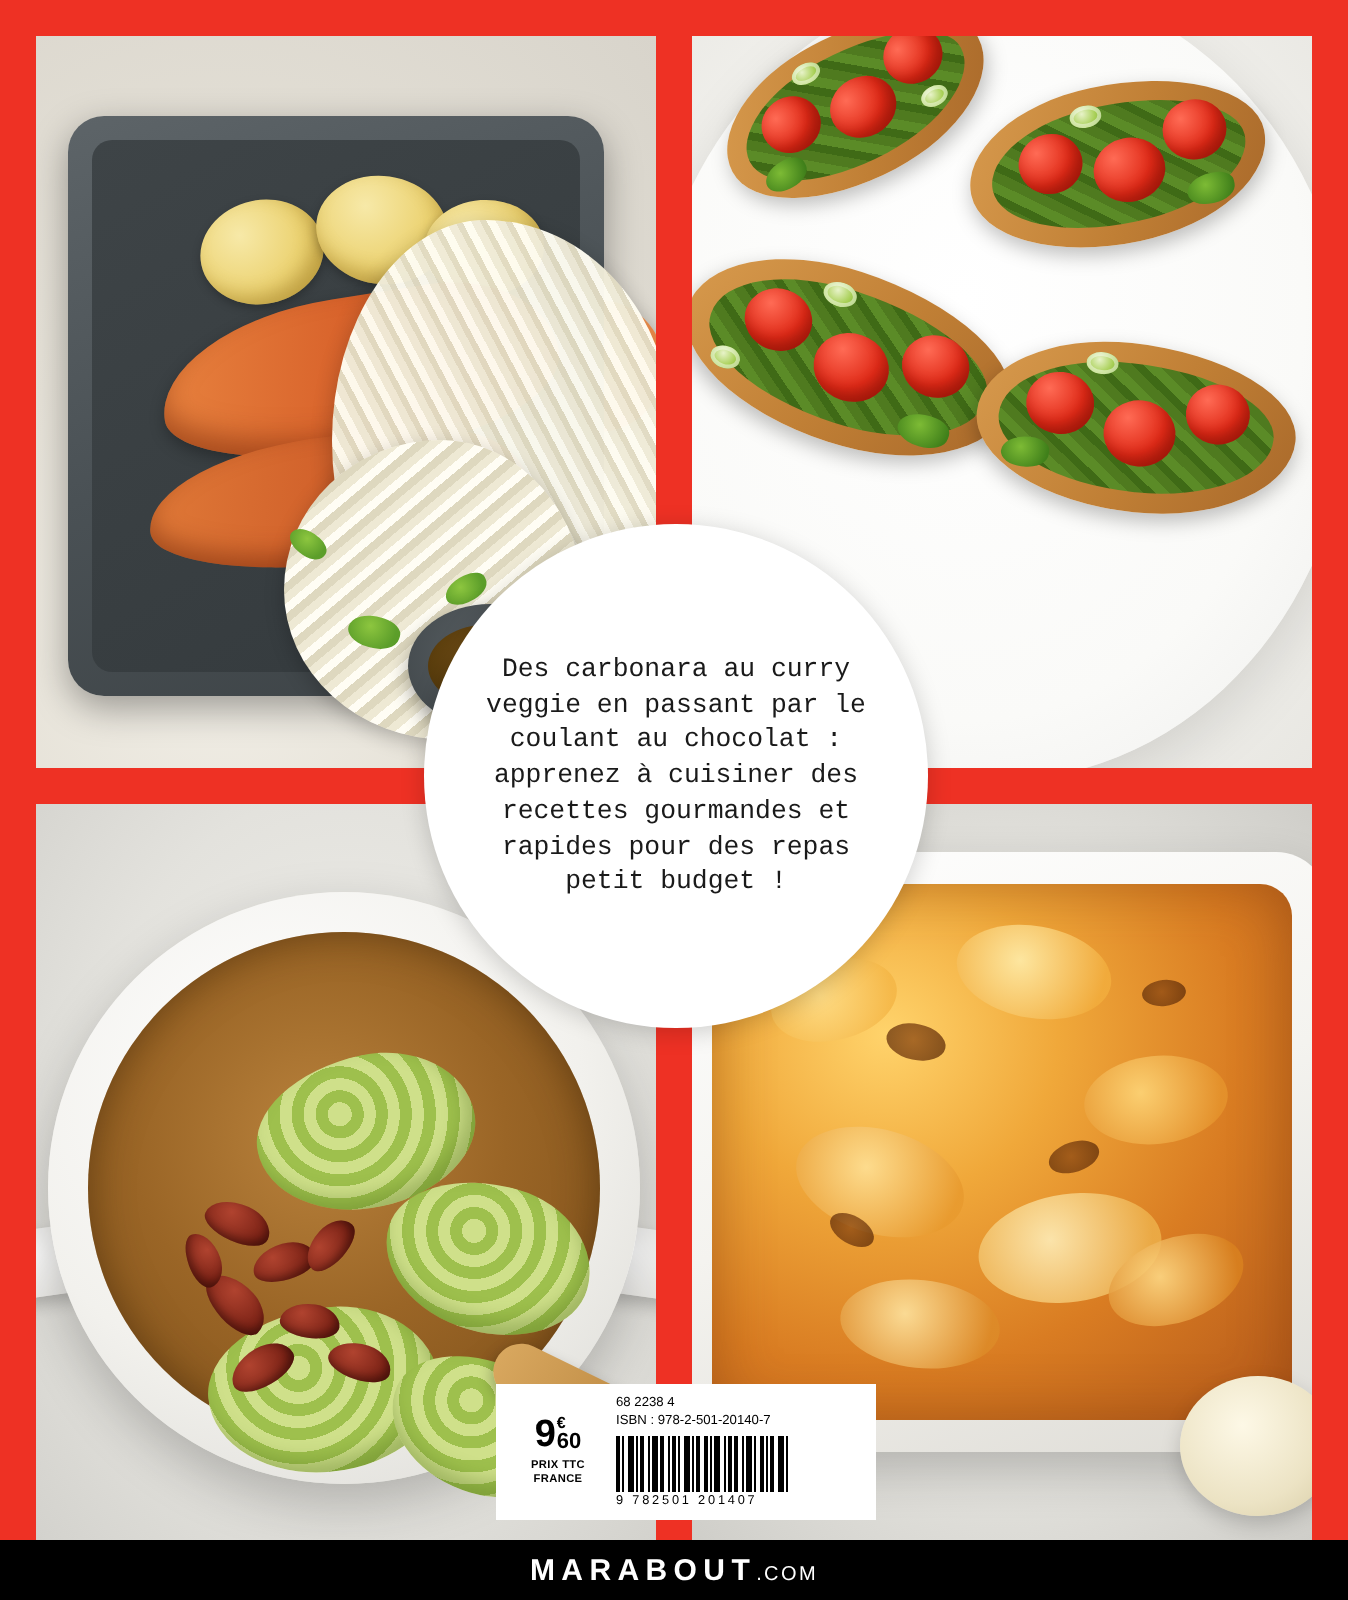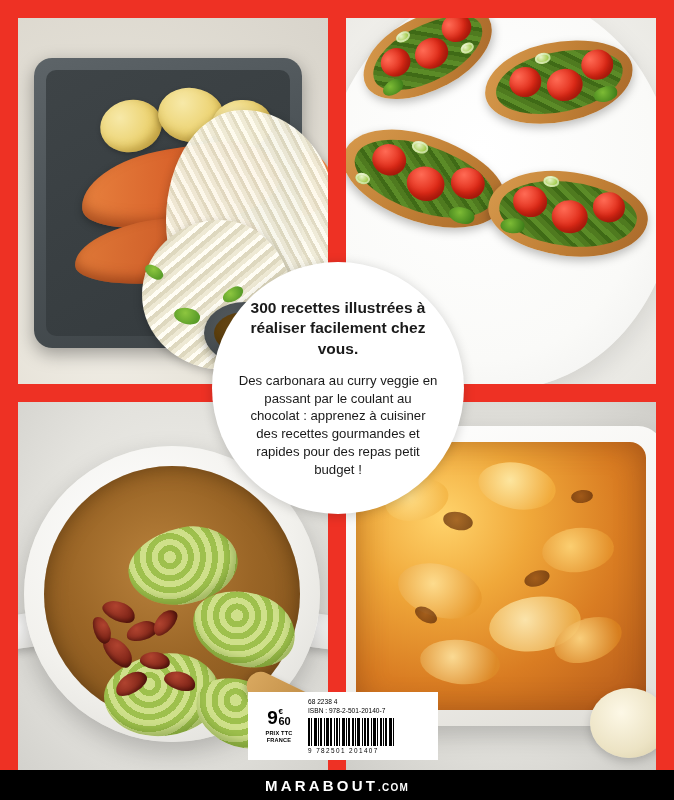--- a/index.html
+++ b/index.html
@@ -318,20 +318,21 @@
     line-height: 1.32;
     font-weight: bold;
     color: #1a1a1a;
     margin: 0 0 13px 0;
   }
   .blurb .body {
     font-size: 13.2px;
     line-height: 1.34;
     color: #1a1a1a;
     margin: 0;
+    font-family: Liberation Mono, monospace;
   }
 
   
   .barcode-block {
     position: absolute;
     left: 248px;
     top: 692px;
     width: 190px;
     height: 68px;
     background: #ffffff;
@@ -424,21 +425,21 @@
   }
   .logo-text {
     color: #ffffff;
     font-size: 15px;
     font-weight: bold;
     letter-spacing: 3.2px;
   }
   .logo-text .dotcom {
     font-size: 10px;
     letter-spacing: 1.2px;
-    font-weight: bold;
+    font-weight: normal;
   }
 </style>
 </head>
 <body>
 
 <div class="book-back">
 
   <div class="photo-grid">
 
     <div class="photo ph-tl">
@@ -547,21 +548,20 @@
             <div class="char ch-4"></div>
           </div>
         </div>
         <div class="br-blob"></div>
       </div>
     </div>
 
   </div>
 
   <div class="blurb">
-    <p class="lead">300 recettes illustrées à réaliser facilement chez vous.</p>
     <p class="body">Des carbonara au curry veggie en passant par le coulant au chocolat : apprenez à cuisiner des recettes gourmandes et rapides pour des repas petit budget !</p>
   </div>
 
   <div class="barcode-block">
     <div class="price-col">
       <div class="price-main">
         <span class="price-int">9</span>
         <span class="price-side">
           <span class="price-eur">€</span>
           <span class="price-cents">60</span>

